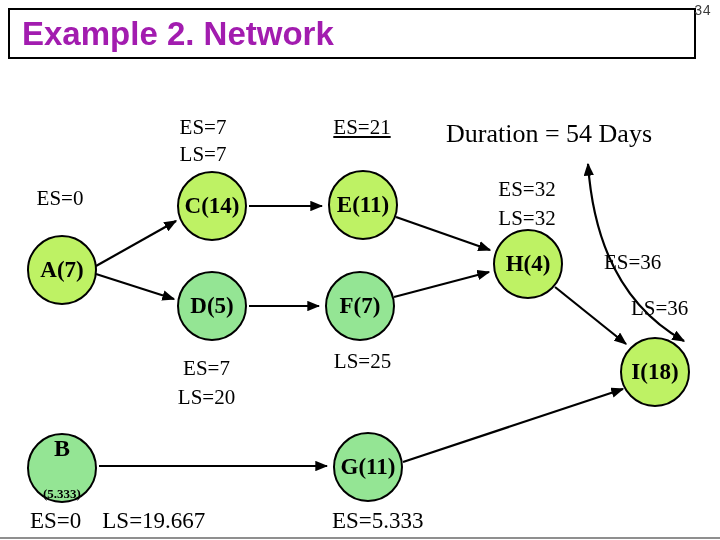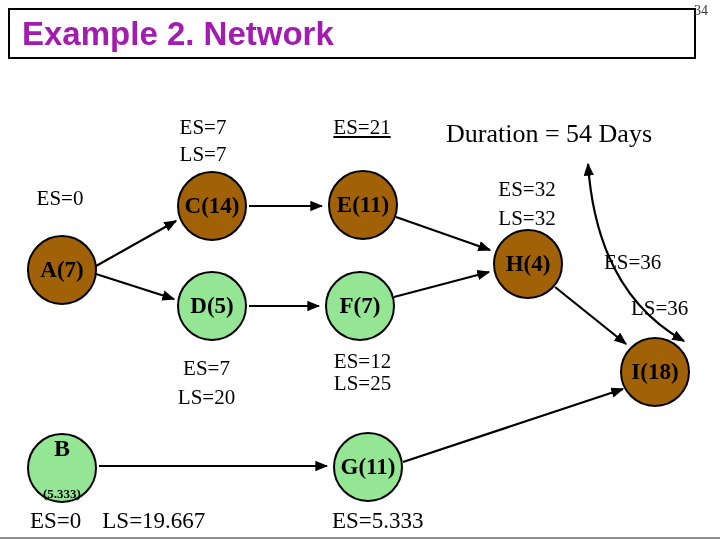--- a/index.html
+++ b/index.html
@@ -14,31 +14,31 @@
     position:absolute; left:8px; top:8px; width:672px; height:47px;
     border:2px solid #000; background:#fff;
     display:flex; align-items:center; padding-left:12px; box-sizing:content-box;
   }
   .title {
     font-family:"Liberation Sans", sans-serif; font-weight:bold;
     font-size:33px; color:#a21caf; white-space:nowrap;
   }
   .pagenum {
     position:absolute; left:694px; top:3px;
-    font-family:Liberation Serif, serif; font-size:14px; color:#3a3a3a;
+    font-family:Liberation Mono, monospace; font-size:14px; color:#3a3a3a;
   }
 
   
   .node {
     position:absolute; width:70px; height:70px; border-radius:50%;
     border:2.5px solid #000; box-sizing:border-box; z-index:1;
     display:flex; flex-direction:column; align-items:center; justify-content:center;
     font-weight:bold; font-size:23px; line-height:24px; text-align:center;
   }
-  .cyan  { background:#a16207;font-family:Liberation Serif, serif; }
+  .cyan  { background:#bef264;font-family:Liberation Serif, serif; }
   .green { background:#94e594; }
   .node-a { left:27px;  top:235px; }
   .node-c { left:177px; top:171px; }
   .node-e { left:328px; top:170px;justify-content:center; }
   .node-d { left:177px; top:271px; }
   .node-f { left:325px; top:271px; }
   .node-h { left:493px; top:229px; }
   .node-i { left:620px; top:337px; }
   .node-b { left:27px;  top:433px; }
   .node-g { left:333px; top:432px; }
@@ -139,21 +139,20 @@
 </div>
 <div class="lbl lbl-h">
   <div>ES=32</div>
   <div>LS=32</div>
 </div>
 <div class="lbl lbl-d">
   <div>ES=7</div>
   <div>LS=20</div>
 </div>
 <div class="lbl lbl-f">
-  <div>ES=12</div>
   <div>LS=25</div>
 </div>
 <div class="lbl lbl-es36">ES=36</div>
 <div class="lbl lbl-ls36">LS=36</div>
 
 <div class="duration">Duration = 54 Days</div>
 
 <div class="bottomrow row-b">
   <span>ES=0</span>
   <span>LS=19.667</span>

